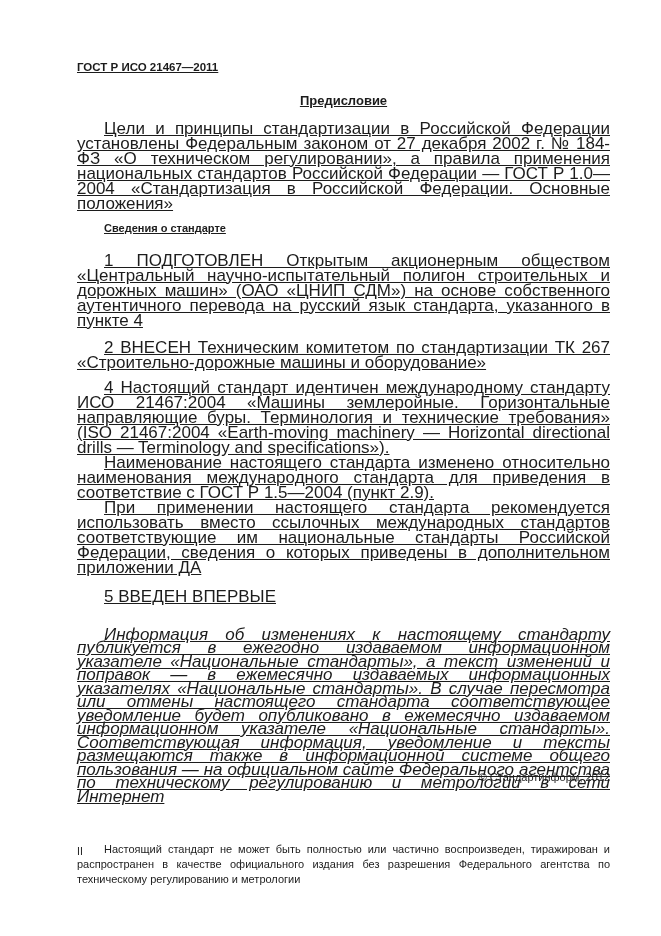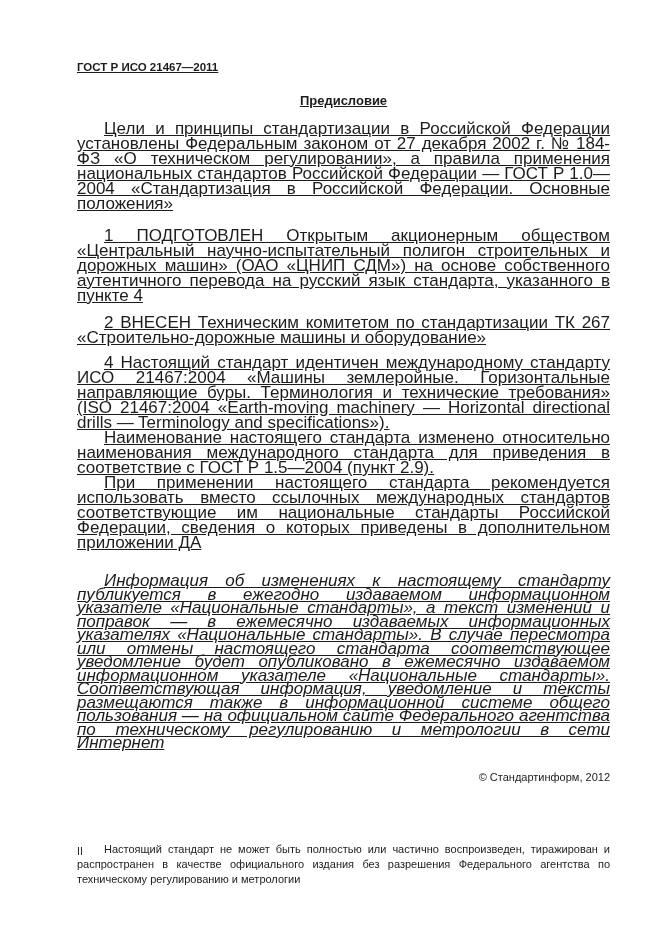--- a/index.html
+++ b/index.html
@@ -85,32 +85,34 @@
 </head>
 <body>
 
 <div class="content">
   <div class="doc-header">ГОСТ Р ИСО 21467—2011</div>
 
   <div class="title">Предисловие</div>
 
   <p class="p intro">Цели и принципы стандартизации в Российской Федерации установлены Федеральным законом от 27 декабря 2002 г. № 184-ФЗ «О техническом регулировании», а правила применения национальных стандартов Российской Федерации — ГОСТ Р 1.0—2004 «Стандартизация в Российской Федерации. Основные положения»</p>
 
+  <div class="subheading">Сведения о стандарте</div>
 
   <p class="p item1">1 ПОДГОТОВЛЕН Открытым акционерным обществом «Центральный научно-испытательный полигон строительных и дорожных машин» (ОАО «ЦНИП СДМ») на основе собственного аутентичного перевода на русский язык стандарта, указанного в пункте 4</p>
 
   <p class="p item2">2 ВНЕСЕН Техническим комитетом по стандартизации ТК 267 «Строительно-дорожные машины и оборудование»</p>
 
 
   <p class="p item4">4 Настоящий стандарт идентичен международному стандарту ИСО 21467:2004 «Машины землеройные. Горизонтальные направляющие буры. Терминология и технические требования» (ISO 21467:2004 «Earth-moving machinery — Horizontal directional drills — Terminology and specifications»).</p>
 
   <p class="p subpara">Наименование настоящего стандарта изменено относительно наименования международного стандарта для приведения в соответствие с ГОСТ Р 1.5—2004 (пункт 2.9).</p>
 
   <p class="p subpara">При применении настоящего стандарта рекомендуется использовать вместо ссылочных международных стандартов соответствующие им национальные стандарты Российской Федерации, сведения о которых приведены в дополнительном приложении ДА</p>
 
+  <p class="p item5">5 ВВЕДЕН ВПЕРВЫЕ</p>
 
   <p class="note">Информация об изменениях к настоящему стандарту публикуется в ежегодно издаваемом информационном указателе «Национальные стандарты», а текст изменений и поправок — в ежемесячно издаваемых информационных указателях «Национальные стандарты». В случае пересмотра или отмены настоящего стандарта соответствующее уведомление будет опубликовано в ежемесячно издаваемом информационном указателе «Национальные стандарты». Соответствующая информация, уведомление и тексты размещаются также в информационной системе общего пользования — на официальном сайте Федерального агентства по техническому регулированию и метрологии в сети Интернет</p>
 </div>
 
 <div class="copyright">©  Стандартинформ, 2012</div>
 
 <p class="repro-notice">Настоящий стандарт не может быть полностью или частично воспроизведен, тиражирован и распространен в качестве официального издания без разрешения Федерального агентства по техническому регулированию и метрологии</p>
 
 <div class="page-number">II</div>
 

